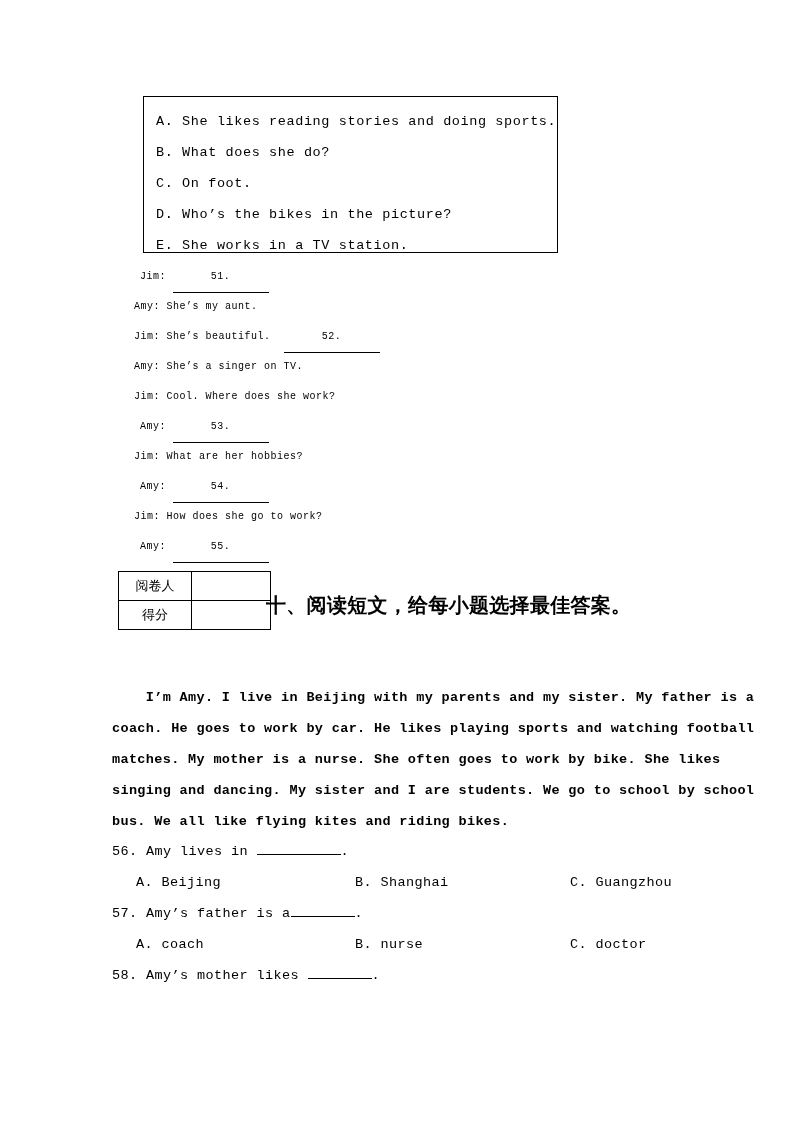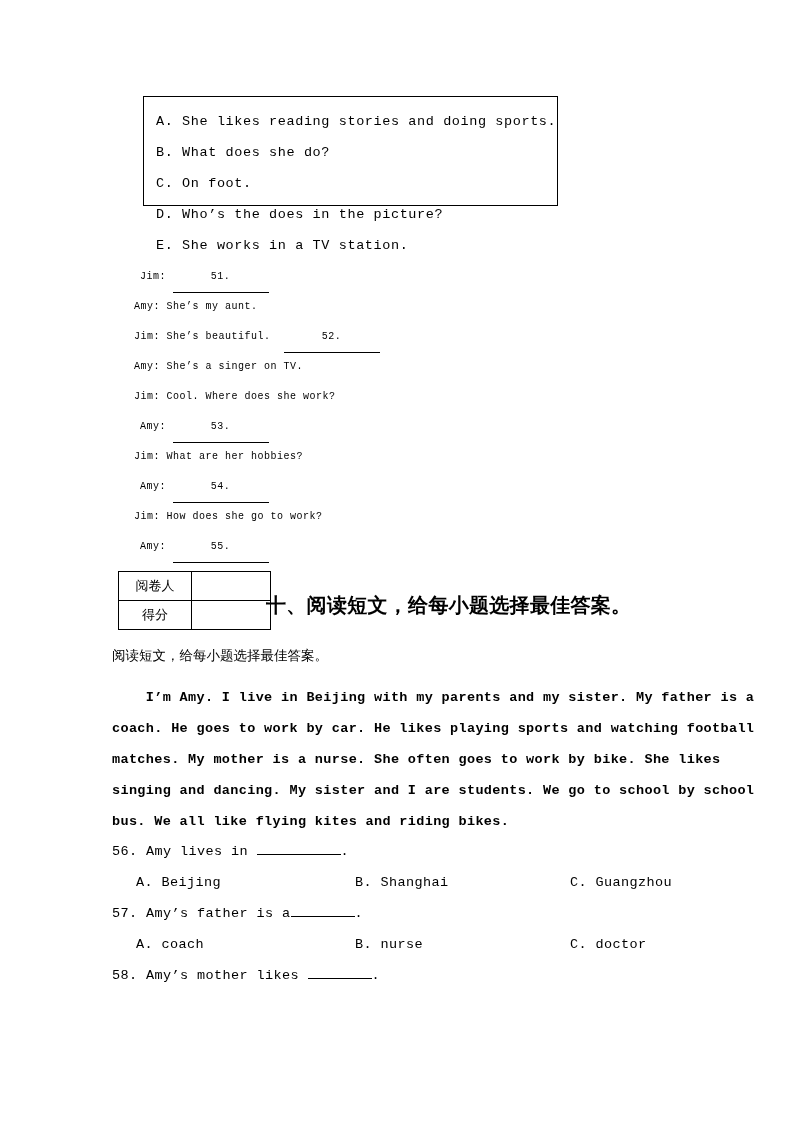--- a/index.html
+++ b/index.html
@@ -21,21 +21,21 @@
     width: 794px;
     height: 1123px;
   }
 
   
   .option-box {
     position: absolute;
     left: 143px;
     top: 96px;
     width: 415px;
-    height: 110px;
+    height: 157px;
     border: 1.5px solid #000;
     box-sizing: border-box;
     padding: 9px 0 0 12px;
   }
   .option-line {
     font-size: 13.5px;
     line-height: 31px;
     letter-spacing: 0.6px;
     white-space: pre;
   }
@@ -161,21 +161,21 @@
 </style>
 </head>
 <body>
 
 <div class="page">
 
   <div class="option-box">
     <div class="option-line">A. She likes reading stories and doing sports.</div>
     <div class="option-line">B. What does she do?</div>
     <div class="option-line">C. On foot.</div>
-    <div class="option-line">D. Who’s the does in the picture?</div>
+    <div class="option-line">D. Who’s the bikes in the picture?</div>
     <div class="option-line">E. She works in a TV station.</div>
   </div>
 
   <div class="dialogue">
 
     <div class="dlg-row dlg-indent-1"><span>Jim:</span><span> </span><span class="blank blank-51">51.</span></div>
 
     <div class="dlg-row dlg-indent-2"><span>Amy:</span><span> </span><span>She’s my aunt.</span></div>
 
     <div class="dlg-row dlg-indent-2"><span>Jim:</span><span> </span><span>She’s beautiful.</span><span>  </span><span class="blank blank-52">52.</span></div>
@@ -204,21 +204,20 @@
     </tr>
     <tr>
       <td>得分</td>
       <td class="val"></td>
     </tr>
   </tbody>
     </table>
 
   <div class="section-heading">十、阅读短文，给每小题选择最佳答案。</div>
 
-  <div class="sub-instruction">阅读短文，给每小题选择最佳答案。</div>
 
   <div class="passage">
     <div class="passage-line">    I’m Amy. I live in Beijing with my parents and my sister. My father is a</div>
     <div class="passage-line">coach. He goes to work by car. He likes playing sports and watching football</div>
     <div class="passage-line">matches. My mother is a nurse. She often goes to work by bike. She likes</div>
     <div class="passage-line">singing and dancing. My sister and I are students. We go to school by school</div>
     <div class="passage-line">bus. We all like flying kites and riding bikes.</div>
   </div>
 
   <div class="questions">

